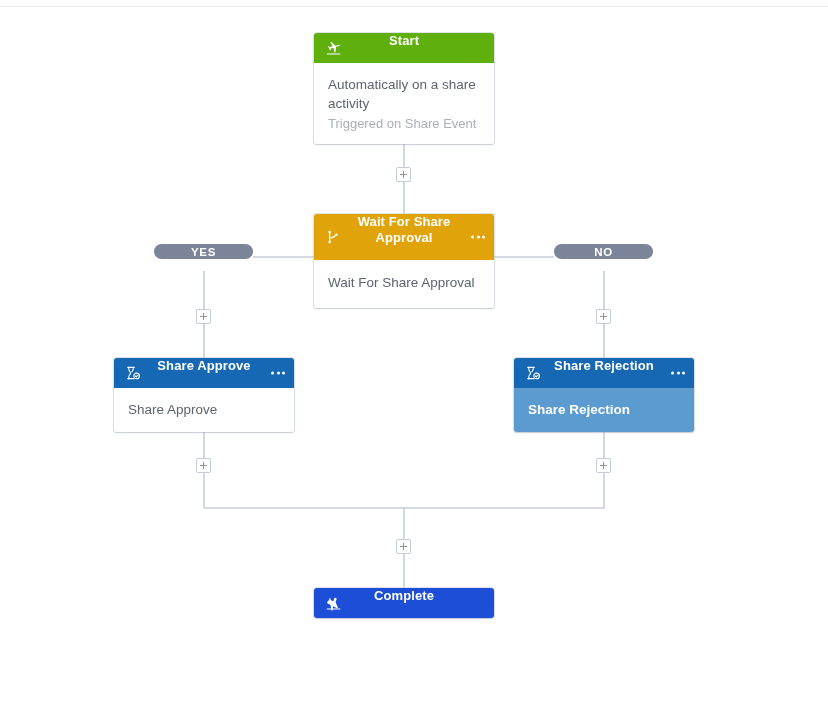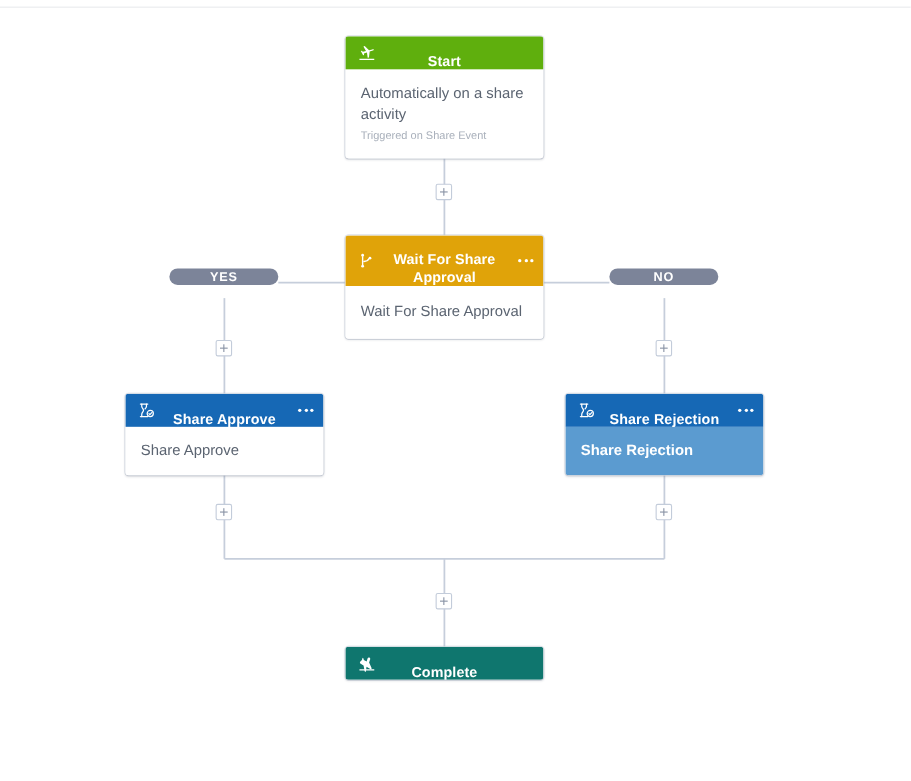--- a/index.html
+++ b/index.html
@@ -51,21 +51,21 @@
     box-sizing: border-box;
     border-radius: 3px;
     overflow: hidden;
     box-shadow: 0 1px 2px rgba(40,50,70,.16), 0 0 0 1px rgba(200,208,220,.55);
     background: #ffffff;
   }
   .node-head {
     position: relative;
     height: 30px;
     display: flex;
-    align-items: flex-end;
+    align-items: flex-start;
     justify-content: center;
     color: #ffffff;
     font-size: 13px;
     font-weight: 700;
     letter-spacing: .1px;
     padding: 0 30px;
     text-align: center;
     box-sizing: border-box;
   }
   .node-head.tall {
@@ -104,21 +104,21 @@
     background: #ffffff;
     padding: 12px 14px 13px;
     text-align: left;
     font-size: 13.5px;
     color: #5b6471;
     line-height: 19px;
   }
   .node-sub {
     display: block;
     margin-top: 3px;
-    font-size: 10px;
+    font-size: 13px;
     color: #a9b0bb;
     line-height: 15px;
   }
 
   
   #node-start      { left: 314px; top: 33px;  width: 180px; }
   #node-start .node-head { background: #5faf0d; }
 
   #node-wait       { left: 314px; top: 214px; width: 180px; }
   #node-wait .node-head { background: #e0a309; }
@@ -129,21 +129,21 @@
 
   #node-reject     { left: 514px; top: 358px; width: 180px; }
   #node-reject .node-head { background: #1668b5; }
   #node-reject .node-body {
     background: #5b9bd0;
     color: #ffffff;
     font-weight: 600;
   }
 
   #node-complete   { left: 314px; top: 588px; width: 180px; }
-  #node-complete .node-head { background: #0f766e; }
+  #node-complete .node-head { background: #1d4ed8; }
 
   
   .pill {
     position: absolute;
     height: 15px;
     width: 99px;
     border-radius: 14px;
     background: #7c8499;
     color: #ffffff;
     font-size: 11.5px;

